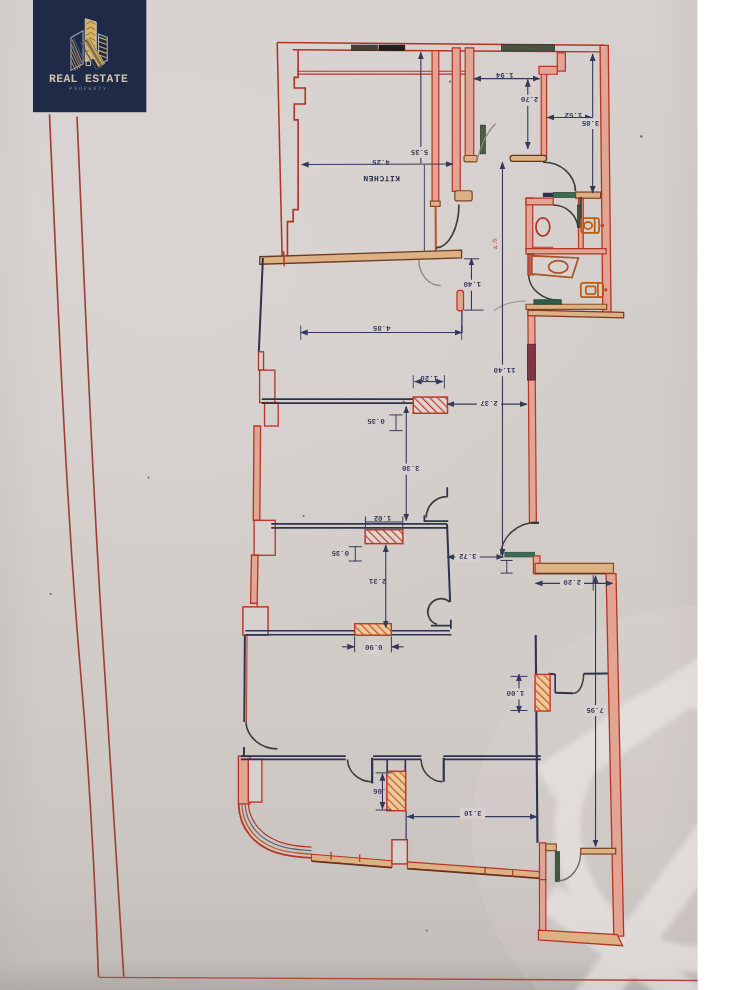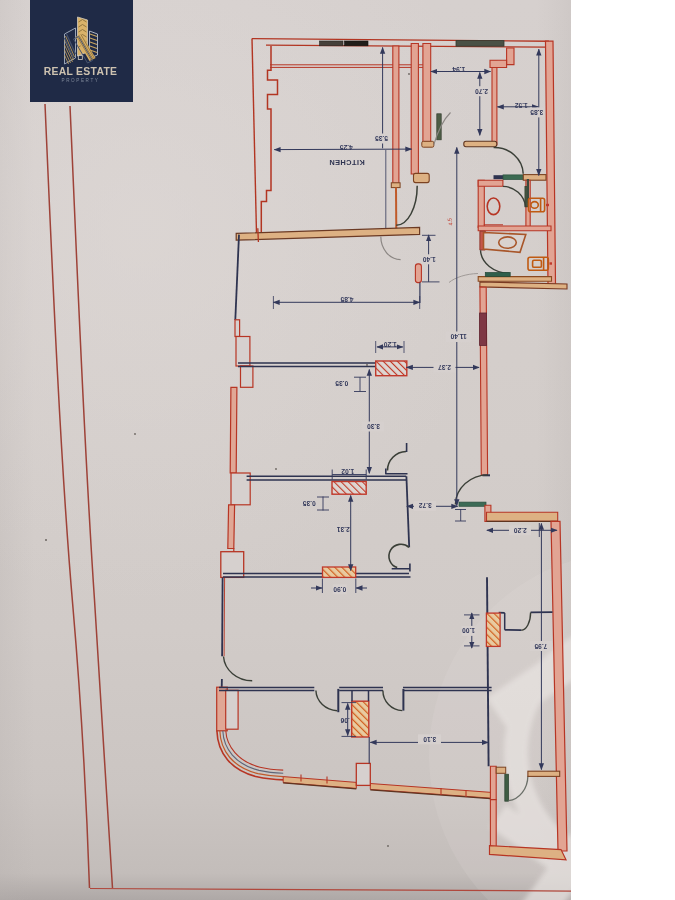--- a/index.html
+++ b/index.html
@@ -1,18 +1,18 @@
 <!DOCTYPE html>
 <html><head>
 <meta charset="utf-8">
 <style>
 html,body{margin:0;padding:0;}
-#page{position:relative;width:571px;height:900px;overflow:hidden;
+#page{position:relative;width:634px;height:900px;overflow:hidden;
 background:linear-gradient(180deg,#d6d0ce 0%,#d4cecb 40%,#d1cbc8 70%,#cbc5c2 88%,#c3bdba 97%,#aea8a6 100%);
-font-family:Liberation Sans, sans-serif;}
+font-family:Liberation Mono, monospace;}
 #tint{position:absolute;inset:0;background:
 radial-gradient(90% 60% at 25% 25%, rgba(224,218,216,0.55), rgba(224,218,216,0) 70%),
 linear-gradient(90deg, rgba(180,174,172,0.25) 0%, rgba(180,174,172,0) 6%, rgba(180,174,172,0) 94%, rgba(185,179,177,0.25) 100%);}
 svg{position:absolute;left:0;top:0;}
 .dim{fill:#33395b;font-size:6.6px;font-weight:bold;}
 .kit{fill:#2e3350;font-size:7.4px;font-weight:bold;letter-spacing:.4px;}
 </style>
 </head>
 <body>
 <div id="page">

